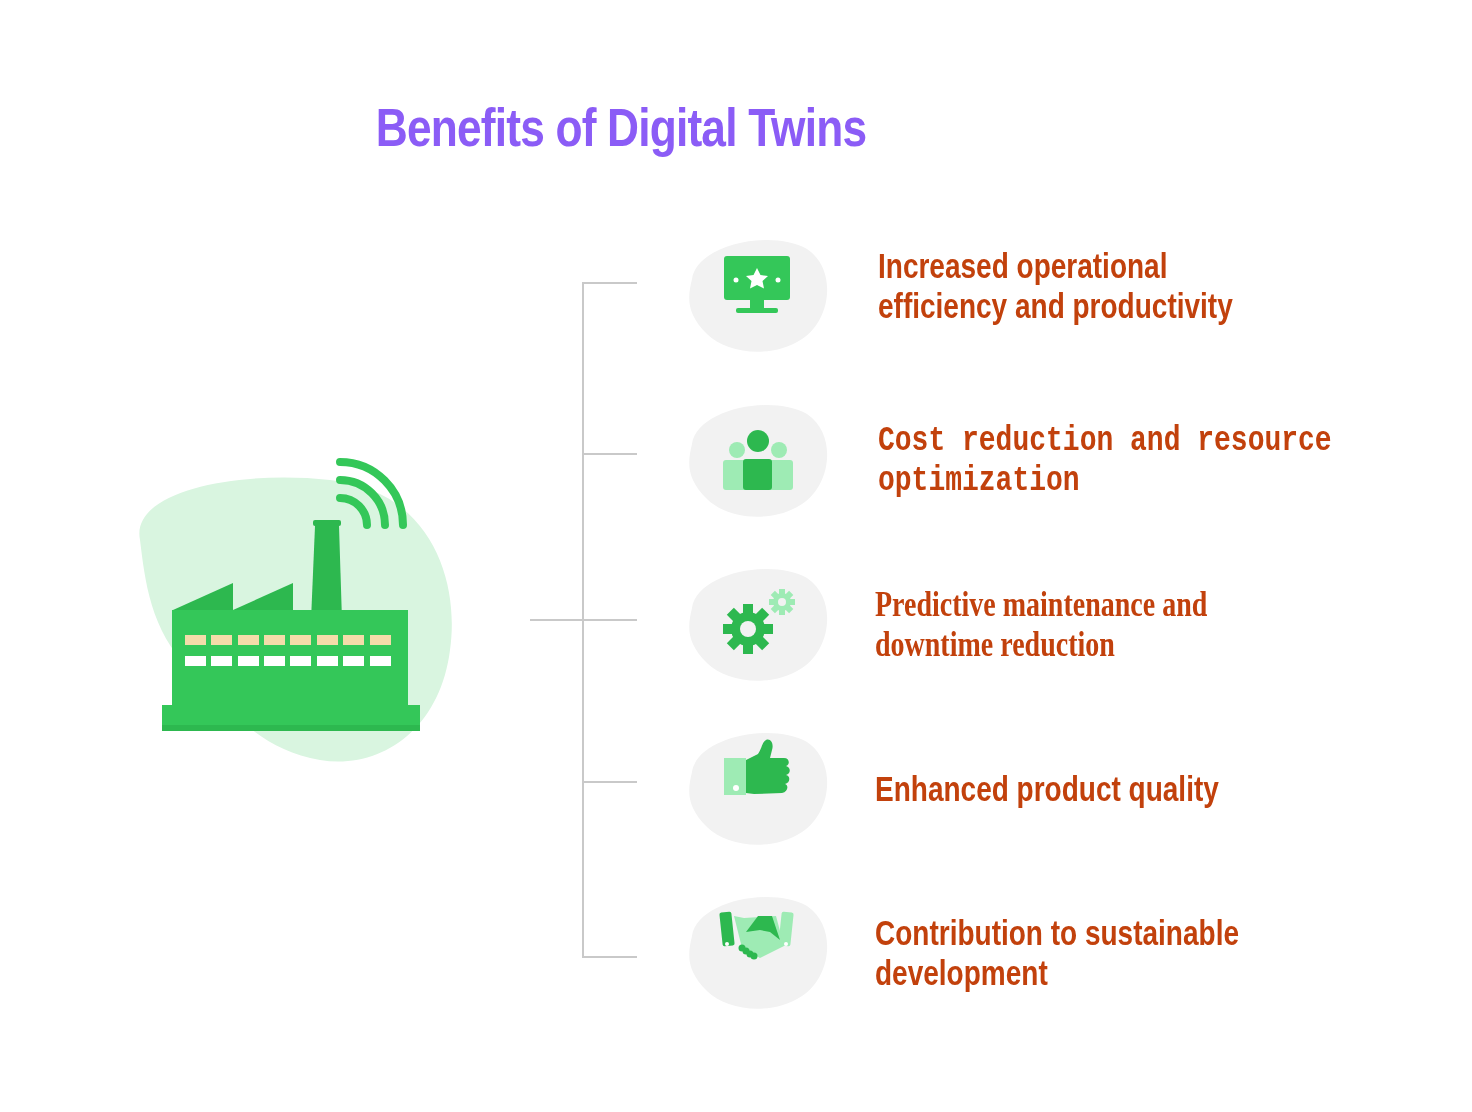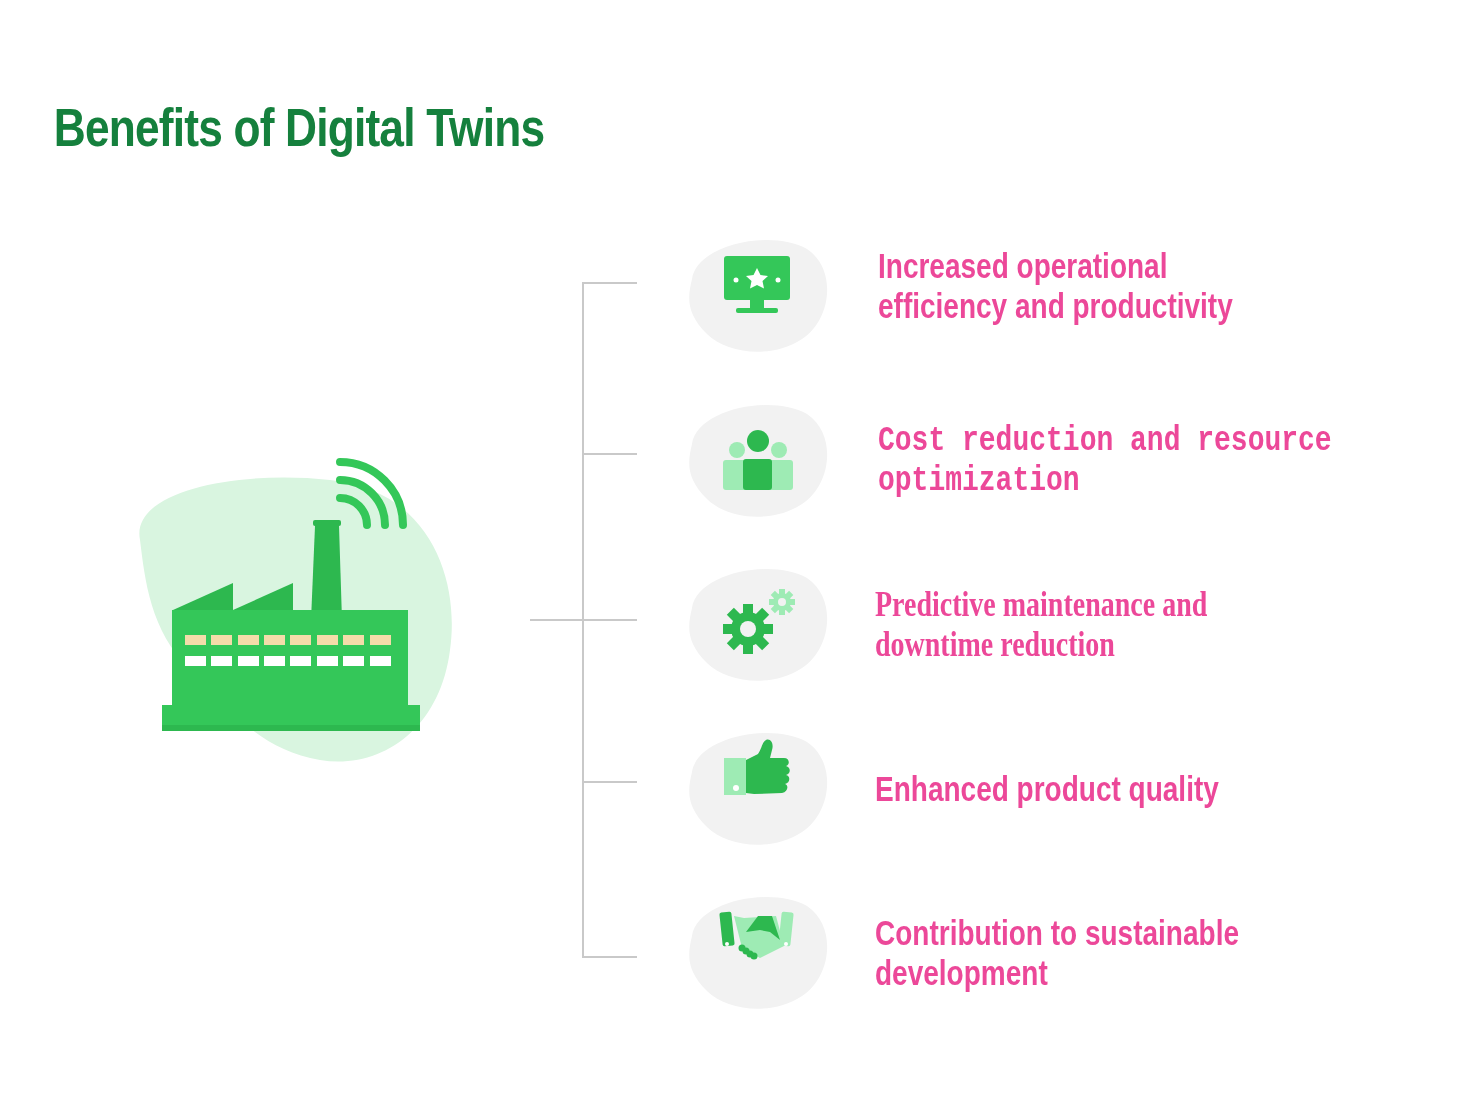--- a/index.html
+++ b/index.html
@@ -1,28 +1,28 @@
 <!DOCTYPE html>
 <html><head>
 <meta charset="utf-8">
 <style>
   html, body { margin: 0; padding: 0; background: #ffffff; }
   body { width: 1472px; height: 1112px; position: relative; overflow: hidden; font-family: "Liberation Sans", sans-serif; }
   .title {
-    position: absolute; left: 0; width: 1243px; top: 96px; 
+    position: absolute; left: 0; width: 1243px; top: 96px; text-align: center;
     font-family: "Liberation Sans", sans-serif; font-weight: bold; font-size: 54px;
-    color: #15803d; letter-spacing: -1px;
+    color: #8b5cf6; letter-spacing: -1px;
   }
   .title span { display: inline-block; transform: scaleX(0.82); transform-origin: center; }
   .hub { position: absolute; left: 130px; top: 450px; width: 330px; height: 320px; }
   .connector { position: absolute; background: #c9c9c9; }
   .blob { position: absolute; width: 150px; height: 120px; }
   .icon { position: absolute; width: 80px; height: 80px; }
   .label {
-    position: absolute; font-weight: bold; font-size: 35px; line-height: 40px; color: #ec4899;
+    position: absolute; font-weight: bold; font-size: 35px; line-height: 40px; color: #c2410c;
     white-space: nowrap;
   }
   .label .line { display: block; transform: scaleX(0.80); transform-origin: left center; }
 </style>
 </head>
 <body>
 
 <div class="title"><span>Benefits of Digital Twins</span></div>
 
 <div class="hub">

